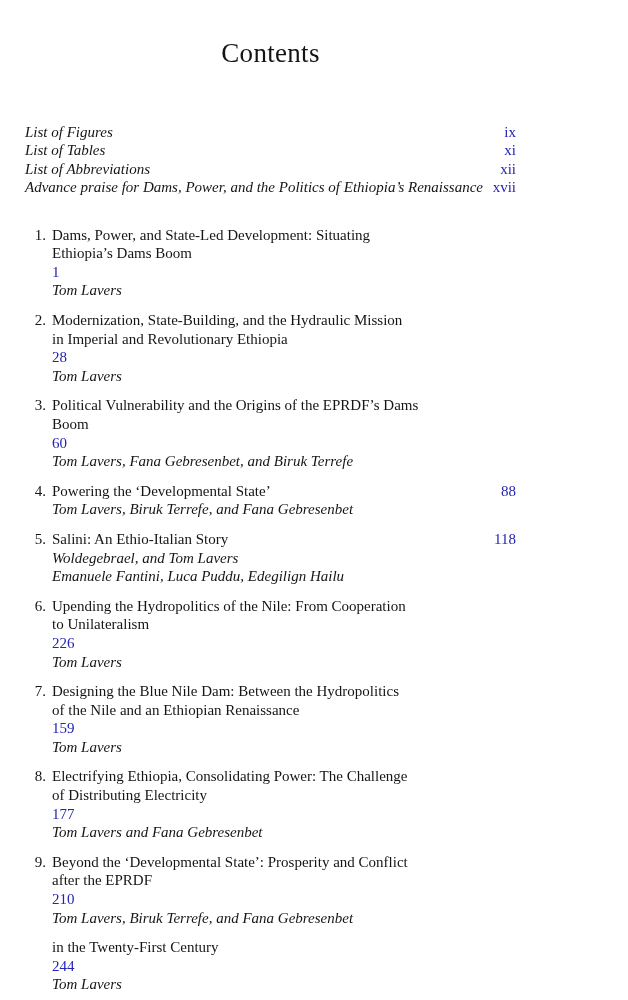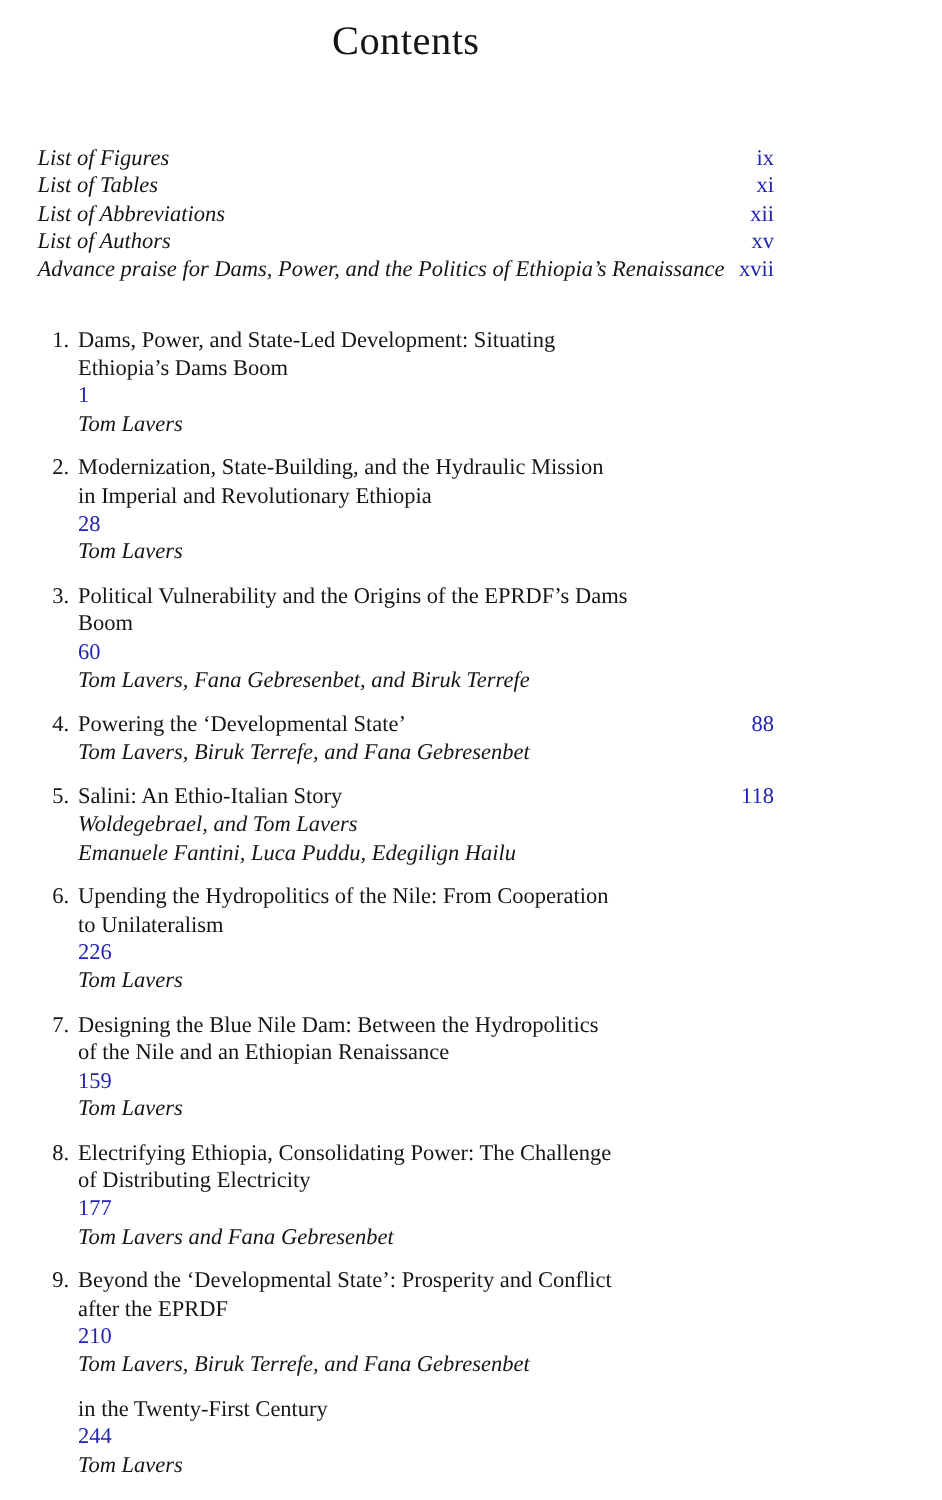--- a/index.html
+++ b/index.html
@@ -3,21 +3,21 @@
 <meta charset="utf-8">
 <style>
   * { box-sizing: border-box; }
   html, body { margin: 0; padding: 0; }
   body {
     width: 628px; height: 1000px;
     background: #ffffff;
     color: #151515;
     font-family: "Liberation Serif", "DejaVu Serif", serif;
   }
-  .sheet { width: 628px; height: 1000px; padding: 12px 0 0 25px; overflow: hidden; }
+  .sheet { width: 628px; height: 1000px; padding: 38px 0 0 25px; overflow: hidden; }
   .content { width: 491px; }
 
   .doc-title {
     margin: 0;
     text-align: center;
     font-size: 27px;
     font-weight: 400;
     letter-spacing: 0.3px;
   }
 
@@ -51,24 +51,20 @@
       </div>
       <div class="row">
         <span class="label">List of Tables</span>
         <span class="pg">xi</span>
       </div>
       <div class="row">
         <span class="label">List of Abbreviations</span>
         <span class="pg">xii</span>
       </div>
       <div class="row">
-        <span class="label">List of Authors</span>
-        <span class="pg">xv</span>
-      </div>
-      <div class="row">
         <span class="label">Advance praise for Dams, Power, and the Politics of Ethiopia’s Renaissance</span>
         <span class="pg">xvii</span>
       </div>
     </div>
 
     <div class="chapters">
 
       <div class="chapter">
         <div class="line">
           <span class="num">1.</span>

